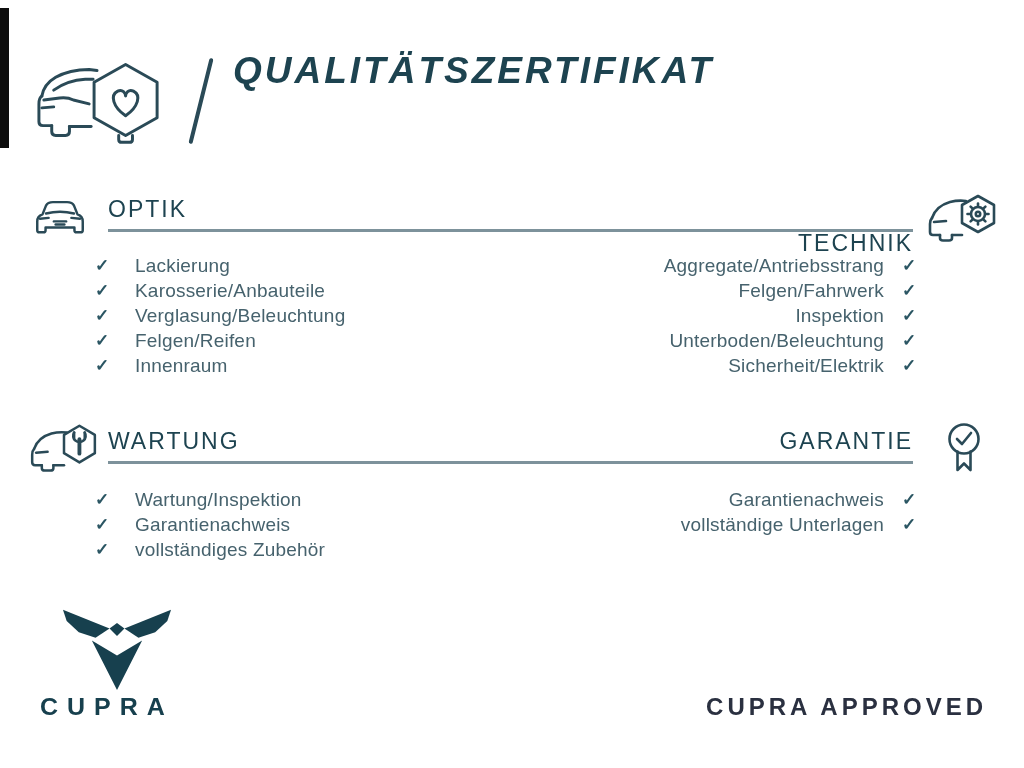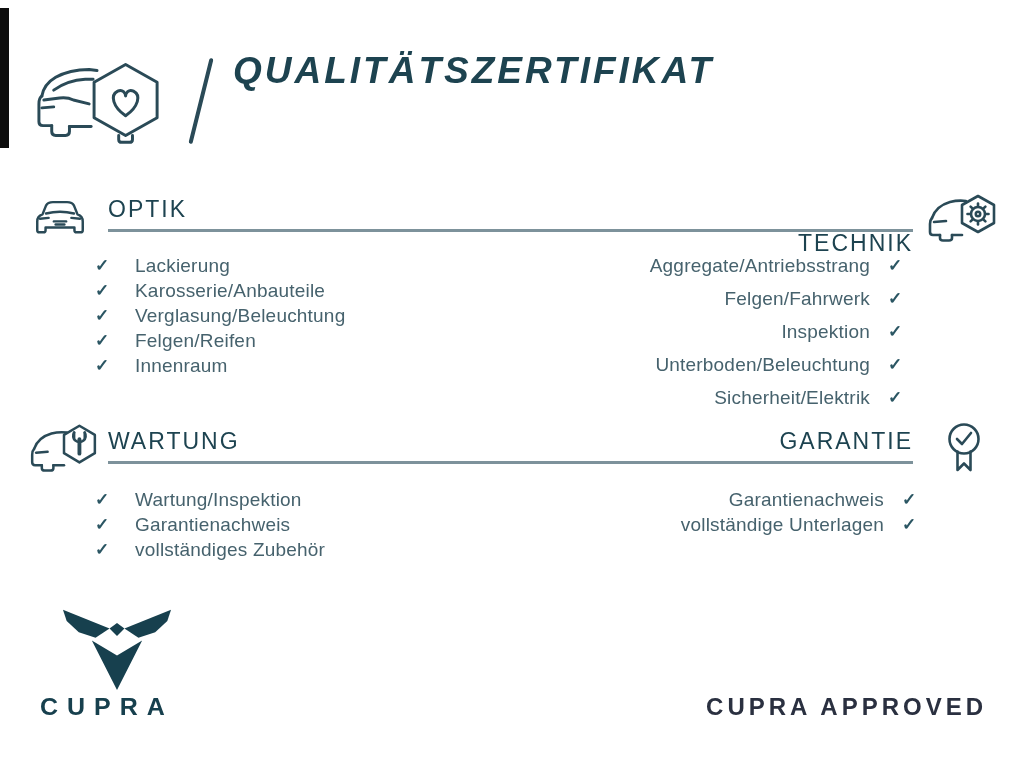--- a/index.html
+++ b/index.html
@@ -43,21 +43,21 @@
   .row{display:flex;align-items:center;height:25px;}
   .row .lbl{font-size:19px;color:var(--text);letter-spacing:0.2px;white-space:nowrap;}
   .row .chk{font-size:17px;font-weight:bold;color:var(--check);line-height:1;}
   .list-left{align-items:flex-start;}
   .list-left .chk{margin-right:24px;width:18px;text-align:center;}
   .list-right{align-items:flex-end;}
   .list-right .row{justify-content:flex-end;}
   .list-right .chk{margin-left:16px;width:18px;text-align:center;}
 
   .optik-list{left:93px;top:253px;}
-  .technik-list{right:120px;top:253px;gap:8px;}
+  .technik-list{right:106px;top:253px;}
   .wartung-list{left:93px;top:487px;}
   .garantie-list{right:106px;top:487px;justify-content:center;}
 
   
   .emblem-svg{left:58px;top:608px;width:118px;height:82px;}
   .wordmark{left:40px;top:693px;font-size:25px;font-weight:800;letter-spacing:9px;
             color:var(--brand);transform:scaleY(0.92);white-space:nowrap;}
   .approved{right:37px;top:693px;font-size:24px;font-weight:800;letter-spacing:4px;
             color:var(--navy);white-space:nowrap;}
 

